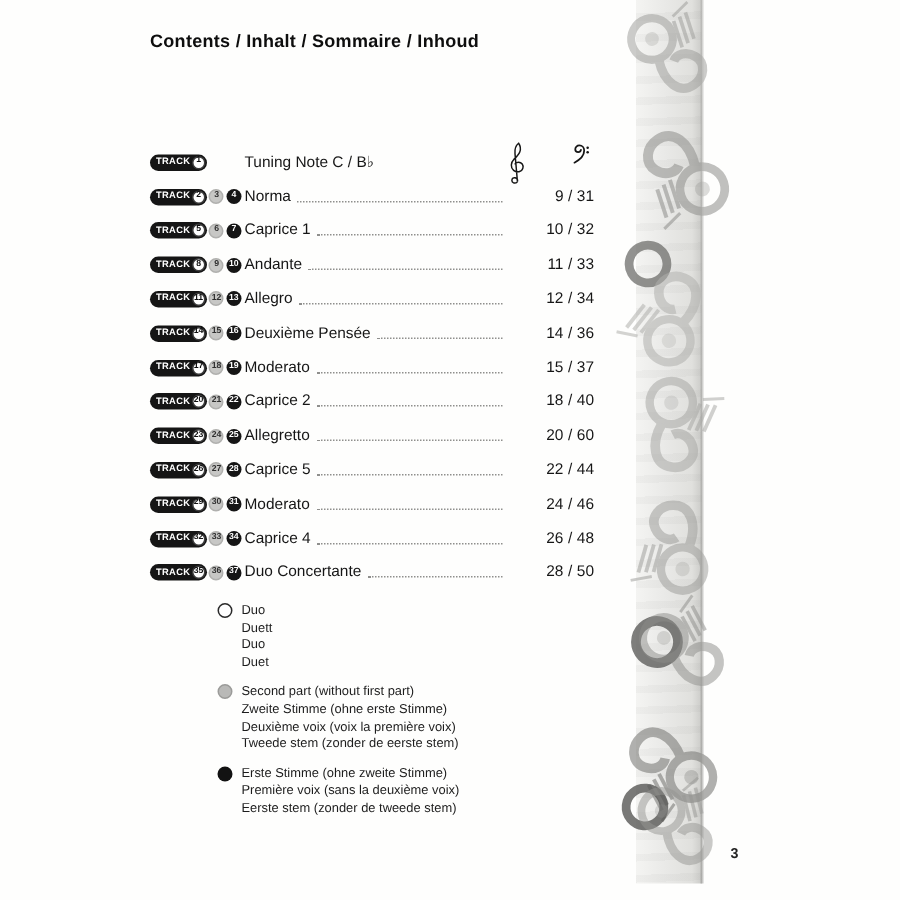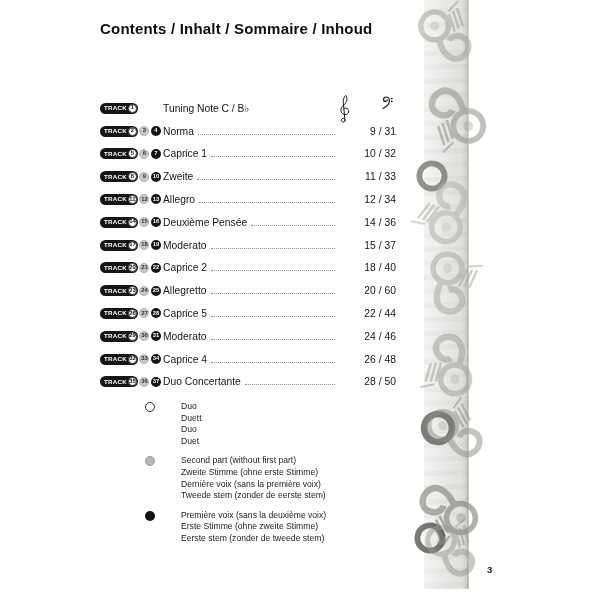--- a/index.html
+++ b/index.html
@@ -7,21 +7,21 @@
     width:600px;height:600px;position:relative;overflow:hidden;
     background:#fefefd;
     font-family:"Liberation Sans", sans-serif;
     color:#1a1a1a;
   }
   .sheet{position:absolute;inset:0;}
 
   
   .page-title{
     position:absolute;left:100px;top:20px;margin:0;
-    font-size:15px;font-weight:700;letter-spacing:.2px;color:#0e0e0e;
+    font-size:12px;font-weight:700;letter-spacing:.2px;color:#0e0e0e;
     white-space:nowrap;
     text-align:right;
   }
 
   
   .toc{position:absolute;left:100px;top:91px;width:296px;}
   .row{display:flex;align-items:flex-end;height:22.8px;position:relative;}
   .badges{width:63px;flex:none;display:flex;align-items:center;}
   .pill{
     display:inline-flex;align-items:center;flex:none;
@@ -47,21 +47,21 @@
     font-size:10.3px;color:#161616;
   }
   .clefs{margin-left:auto;flex:none;width:58px;display:flex;justify-content:space-between;
          align-items:flex-end;padding-right:2px;box-sizing:border-box;position:relative;top:1px;}
   .clefs svg{display:block;overflow:visible;}
   .clef-treble{width:13px;height:29px;margin-bottom:-8px;}
   .clef-bass{width:13px;height:14px;margin-bottom:5px;}
 
   
   .legend{position:absolute;left:145px;top:401px;}
-  .lg-item{display:flex;gap:26px;margin-bottom:8px;}
+  .lg-item{display:flex;gap:6px;margin-bottom:8px;}
   .lg-sym{width:10px;height:10px;border-radius:50%;margin-top:1px;flex:none;box-sizing:border-box;}
   .sym-open-circle{background:#fff;border:1.3px solid #2a2a2a;}
   .sym-gray-circle{background:#b9b9b7;border:1px solid #9b9b99;}
   .sym-black-circle{background:#121212;}
   .lg-lines{font-size:8.6px;line-height:11.6px;color:#1d1d1d;white-space:nowrap;}
 
   
   .tuba-strip{
     position:absolute;left:424px;top:0;width:44px;height:589px;
     background:
@@ -167,21 +167,21 @@
     </div>
       <div class="row">
       <span class="badges">
         <span class="pill">
           <span class="pill-label">TRACK</span>
           <span class="pill-circle">8</span>
         </span>
         <span class="num gray">9</span>
         <span class="num black">10</span>
       </span>
-      <span class="ttl">Zweite</span>
+      <span class="ttl">Andante</span>
       <span class="leader"></span>
       <span class="pages">
         <span class="pg">11</span>
         <span class="sep">/</span>
         <span class="pg">33</span>
       </span>
 
     </div>
       <div class="row">
       <span class="badges">
@@ -355,29 +355,29 @@
           <div>Duett</div>
           <div>Duo</div>
           <div>Duet</div>
         </span>
     </div>
       <div class="lg-item">
       <span class="lg-sym sym-gray-circle"></span>
       <span class="lg-lines">
           <div>Second part (without first part)</div>
           <div>Zweite Stimme (ohne erste Stimme)</div>
-          <div>Dernière voix (sans la première voix)</div>
+          <div>Deuxième voix (voix la première voix)</div>
           <div>Tweede stem (zonder de eerste stem)</div>
         </span>
     </div>
       <div class="lg-item">
       <span class="lg-sym sym-black-circle"></span>
       <span class="lg-lines">
+          <div>Erste Stimme (ohne zweite Stimme)</div>
           <div>Première voix (sans la deuxième voix)</div>
-          <div>Erste Stimme (ohne zweite Stimme)</div>
           <div>Eerste stem (zonder de tweede stem)</div>
         </span>
     </div>
     </div>
 
   <div class="tuba-strip">
     <svg class="deco" style="left:-4px;top:2px;width:54px;height:74px;color:#9a9a97;opacity:.5;transform:rotate(-18deg)">
         <use href="#sym-tuba"></use>
       </svg>
     <svg class="deco" style="left:2px;top:72px;width:58px;height:80px;color:#8e8e8b;opacity:.55;transform:rotate(162deg)">

